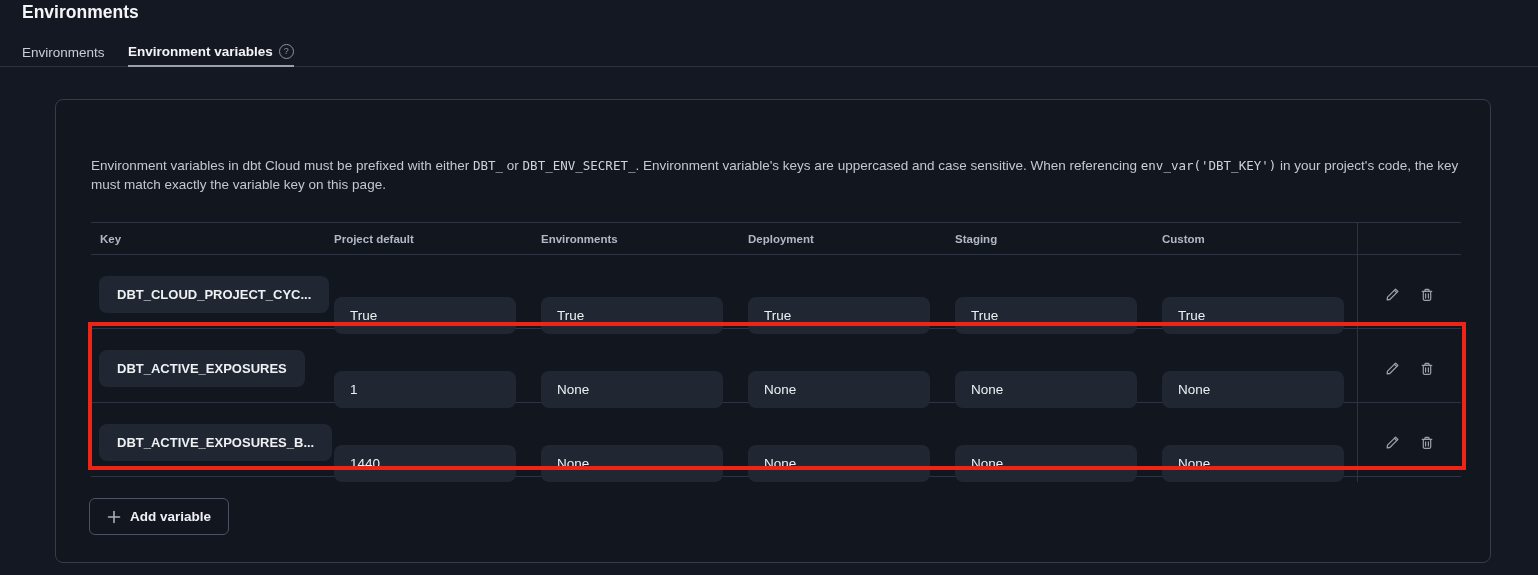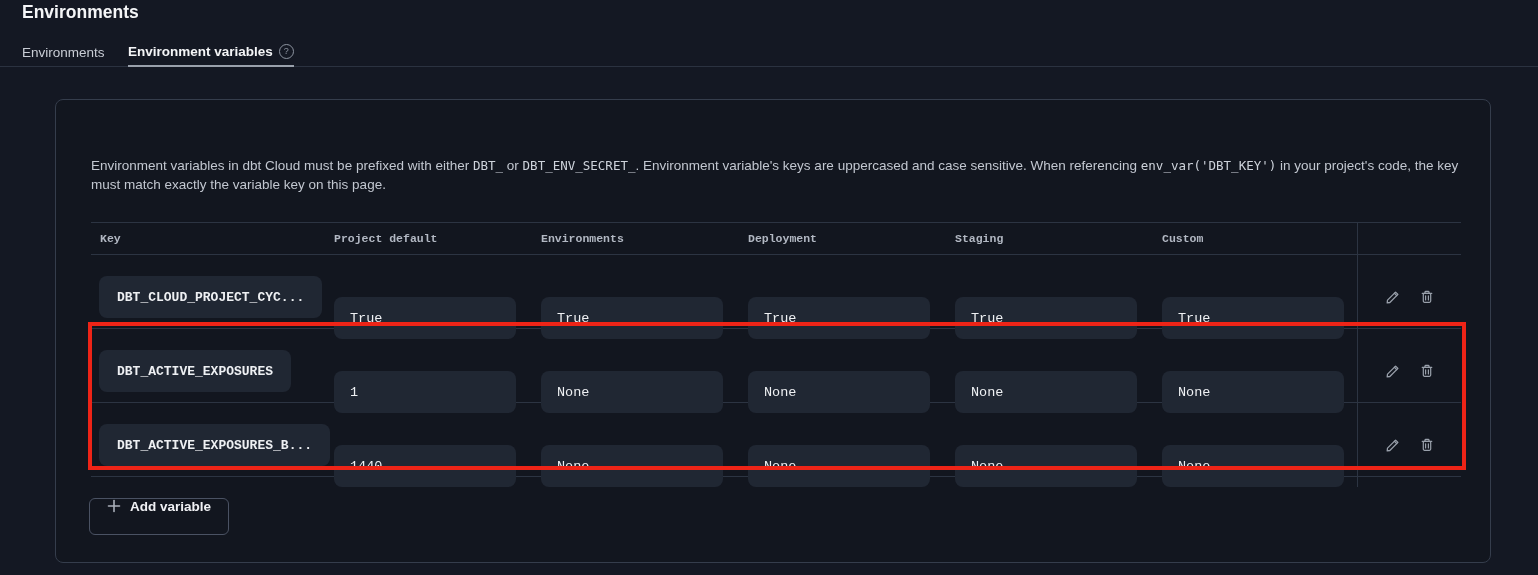--- a/index.html
+++ b/index.html
@@ -53,56 +53,55 @@
   .description code {
     font-family: "DejaVu Sans Mono", monospace;
     font-size: 12.5px; color: #ced3db;
   }
   
   .env-table { position: absolute; left: 35px; top: 122px; width: 1370px; }
   .thead, .trow {
     display: grid;
     grid-template-columns: 243px 207px 207px 207px 207px 195px 104px;
     align-items: center;
-    font-family: Liberation Mono, monospace;
   }
   .thead {
     height: 31px;
     border-top: 1px solid #2c3442;
     border-bottom: 1px solid #2c3442;
   }
   .th {
     font-size: 11.5px; font-weight: bold; color: #b2b8c3;
     align-self: stretch; display: flex; align-items: center;
   }
   .th:first-child { padding-left: 9px; }
   .trow { height: 73px; border-bottom: 1px solid #2c3442; }
   .pill {
-    height: 42px; box-sizing: border-box;
+    height: 37px; box-sizing: border-box;
     background: #202733; border-radius: 8px;
     display: inline-flex; align-items: center;
     font-size: 13.5px; color: #eef0f3;
   }
   .key-pill { margin-left: 8px; padding: 0 18px; font-weight: bold; font-size: 13px; }
   .value-pill { width: 182px; padding-left: 16px; margin-top: 42px; }
   .actions-cell {
     align-self: stretch; border-left: 1px solid #2c3442;
     display: flex; align-items: center; justify-content: center; gap: 15px;
   }
   .thead .actions-cell { border-left: 1px solid #2c3442; }
   .icon-btn {
     width: 20px; height: 20px; display: inline-flex;
     align-items: center; justify-content: center; cursor: pointer;
   }
   .icon-btn svg { stroke: #99a0ab; fill: none; stroke-width: 1.2; stroke-linecap: round; stroke-linejoin: round; }
   
   .add-btn {
     position: absolute; left: 33px; top: 398px; height: 37px;
     padding: 0 17px; box-sizing: border-box;
-    display: inline-flex; gap: 9px;
+    display: inline-flex; align-items: center; gap: 9px;
     background: transparent; border: 1px solid #4a5263; border-radius: 6px;
     color: #f0f1f4; font-size: 13.5px; font-weight: bold;
     font-family: "Liberation Sans", sans-serif; cursor: pointer;
   }
   .add-btn svg { stroke: #aab0ba; stroke-width: 1.6; stroke-linecap: round; }
   
   .highlight-box {
     position: absolute; left: 88px; top: 322px;
     width: 1378px; height: 148px; box-sizing: border-box;
     border: 4px solid #ee2417;

